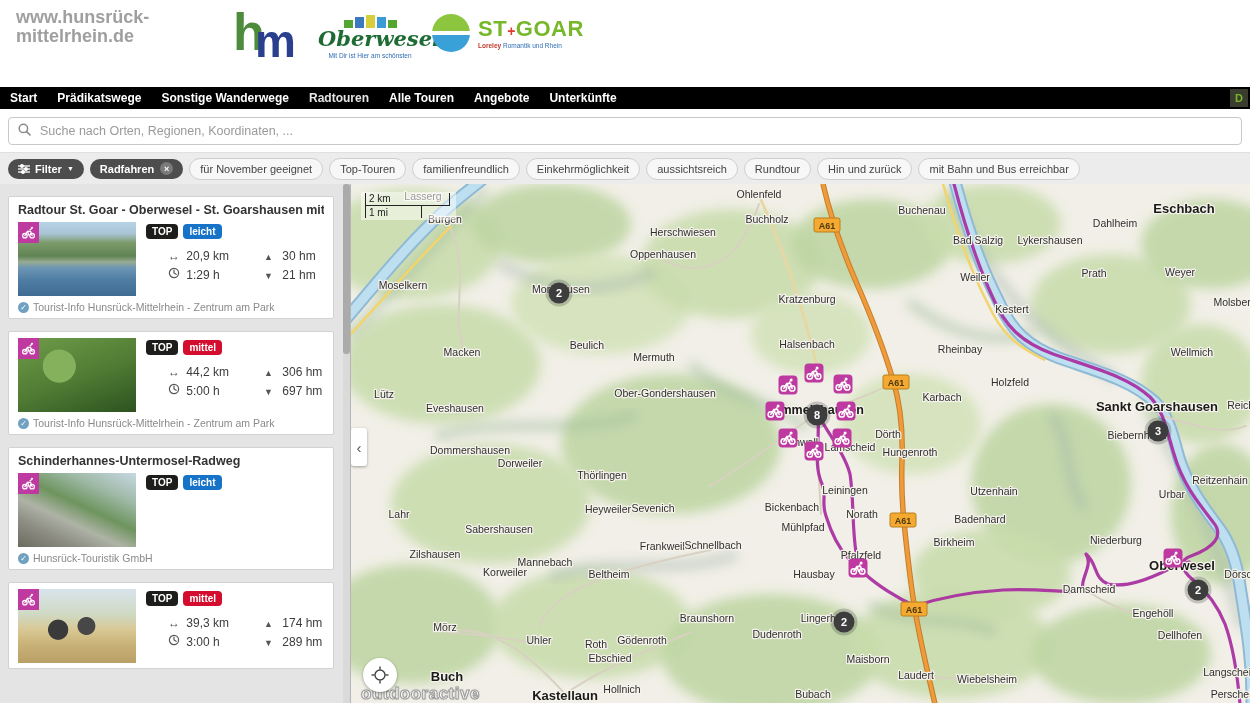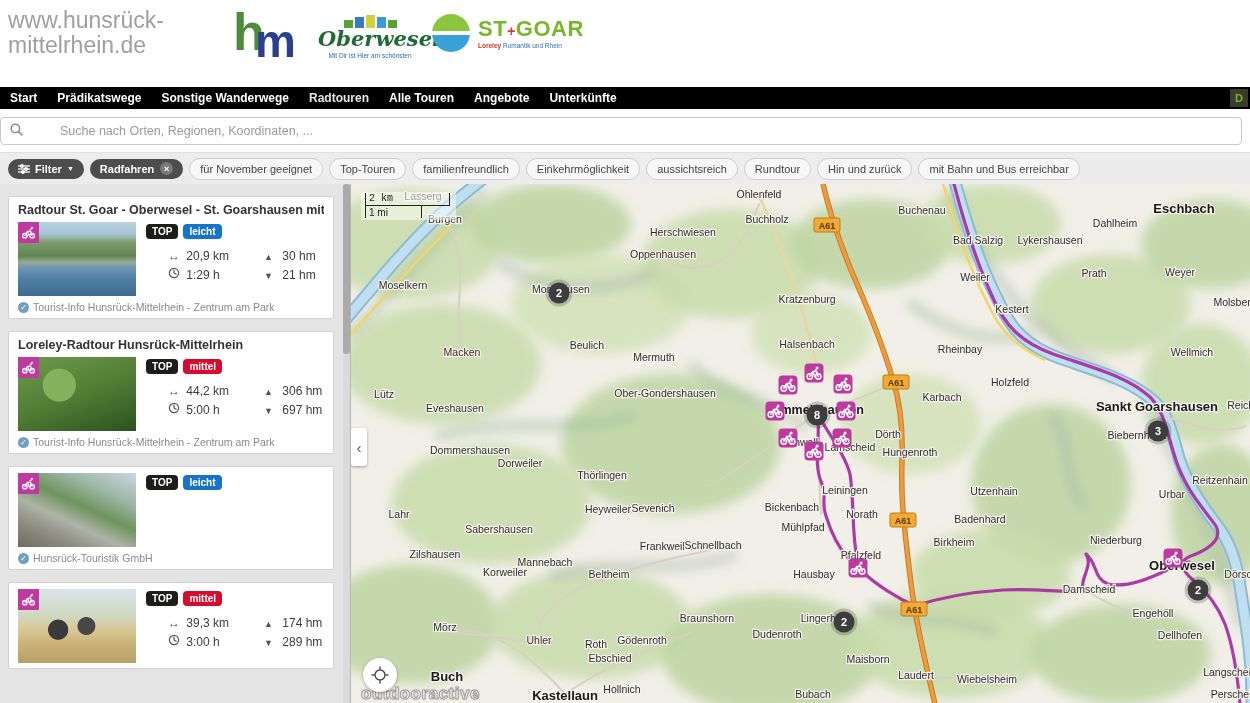--- a/index.html
+++ b/index.html
@@ -1,19 +1,19 @@
 <!DOCTYPE html>
 <html><head>
 <meta charset="utf-8">
 <style>
   html,body{margin:0;padding:0;}
   body{width:1250px;height:703px;overflow:hidden;font-family:"Liberation Sans",sans-serif;background:#fff;position:relative;}
   
   .header{position:relative;height:87px;background:#fff;}
-  .brand{position:absolute;left:8px;top:8px;font-size:23px;font-weight:normal;color:#9f9f9f;line-height:1.08;}
+  .brand{position:absolute;left:16px;top:8px;font-size:18px;font-weight:bold;color:#9f9f9f;line-height:1.08;}
   .logo-hm{position:absolute;left:233px;top:10px;width:70px;height:66px;}
   .logo-hm .h{font-size:52px;font-weight:bold;color:#4e8c3c;position:absolute;left:0;top:-8px;}
   .logo-hm .m{font-size:46px;font-weight:bold;color:#2b3f8f;position:absolute;left:22px;top:4px;}
   .logo-ow{position:absolute;left:318px;top:10px;width:104px;text-align:center;}
   .logo-ow .sq{display:inline-block;width:9px;margin:0 1px;vertical-align:bottom;}
   .logo-ow .name{font-family:"DejaVu Serif",serif;font-style:italic;font-weight:bold;font-size:21px;color:#1e6b34;line-height:1;}
   .logo-ow .tag{font-size:6.5px;color:#2e6db4;margin-top:3px;}
   .logo-sg{position:absolute;left:432px;top:14px;display:flex;align-items:center;}
   .logo-sg .circ{width:38px;height:38px;border-radius:50%;background:linear-gradient(180deg,#8cc63f 0 44%,#ffffff 44% 54%,#3aa0d8 54% 100%);margin-right:8px;}
   .logo-sg .st{font-size:22px;font-weight:bold;color:#76b82a;letter-spacing:.5px;line-height:1;}
@@ -21,21 +21,21 @@
   .logo-sg .tag2{font-size:6.5px;margin-top:2px;}
   .logo-sg .tag2 .t1{color:#c0392b;font-weight:bold;}
   .logo-sg .tag2 .t2{color:#2e6db4;}
   
   .nav{height:22px;background:#000;display:flex;align-items:center;position:relative;}
   .nav .item{color:#fff;font-size:12px;font-weight:bold;padding:0 10px;cursor:pointer;white-space:nowrap;}
   .nav .item.active{color:#e5e5e5;}
   .nav .lang{position:absolute;right:2px;top:2px;width:18px;height:18px;background:#3a3c2e;color:#76b82a;font-weight:bold;font-size:11px;display:flex;align-items:center;justify-content:center;}
   
   .searchrow{height:43px;background:#fff;position:relative;border-bottom:1px solid #e0e0e0;}
-  .searchbox{position:absolute;left:0;right:8px;top:8px;height:26px;border:1px solid #c8c8c8;border-radius:4px;background:#fff;display:flex;align-items:center;gap:28px;}
+  .searchbox{position:absolute;left:8px;right:8px;top:8px;height:26px;border:1px solid #c8c8c8;border-radius:4px;background:#fff;display:flex;align-items:center;}
   .searchbox input{border:none;outline:none;flex:1;font-size:12.5px;color:#444;font-family:"Liberation Sans",sans-serif;background:transparent;}
   .searchbox input::placeholder{color:#9a9a9a;}
   .mag{margin:0 7px 0 9px;flex:0 0 auto;}
   .fab{position:absolute;right:-7px;top:119px;width:14px;height:14px;border-radius:50%;background:#ef7d1a;}
   
   .filters{height:31px;background:#ececec;display:flex;align-items:center;padding-left:8px;gap:6px;overflow:hidden;}
   .chip{height:20px;border-radius:11px;display:flex;align-items:center;font-size:11px;padding:0 10px;white-space:nowrap;}
   .chip.dark{background:#4d4d4d;color:#fff;font-weight:bold;}
   .chip.light{background:#f7f7f7;border:1px solid #cfcfcf;color:#444;}
   .chip .x{width:13px;height:13px;border-radius:50%;background:#7a7a7a;color:#fff;font-size:9px;display:flex;align-items:center;justify-content:center;margin-left:6px;}
@@ -61,21 +61,21 @@
   .badge.top{background:#1d1d1b;}
   .stats{display:grid;grid-template-columns:96px auto;grid-auto-rows:19px;font-size:12px;color:#3c3c3c;align-items:center;margin-left:22px;}
   .stats .ic{color:#555;display:inline-block;width:15px;}
   .stats .tri{font-size:9px;}
   .source{font-size:10.5px;color:#8a8a8a;margin-top:5px;display:flex;align-items:center;gap:4px;}
   .check{width:11px;height:11px;border-radius:50%;background:#71a1c0;color:#fff;font-size:8px;display:inline-flex;align-items:center;justify-content:center;flex:0 0 auto;}
   
   .map{position:relative;width:900px;height:520px;overflow:hidden;background:#f1efe7;border-left:1px solid #b5b5b5;box-sizing:border-box;}
   .map svg.base{position:absolute;left:0;top:0;}
   .scalebox{position:absolute;left:10px;top:8px;background:rgba(255,255,255,.5);padding:1px 6px 2px 4px;font-size:10px;color:#222;line-height:1.1;z-index:5;}
-  .scalebox .l1{border-bottom:1px solid #222;border-left:1px solid #222;border-right:1px solid #222;width:80px;padding:0 0 1px 3px;font-family:Liberation Mono, monospace;}
+  .scalebox .l1{border-bottom:1px solid #222;border-left:1px solid #222;border-right:1px solid #222;width:80px;padding:0 0 1px 3px;}
   .scalebox .l2{border-left:1px solid #222;border-right:1px solid #222;width:52px;padding:1px 0 0 3px;}
   .collapse{position:absolute;left:0;top:244px;width:16px;height:38px;background:#fff;border-radius:3px;box-shadow:0 1px 3px rgba(0,0,0,.35);display:flex;align-items:center;justify-content:center;color:#555;font-size:15px;z-index:5;cursor:pointer;}
   .geoloc{position:absolute;left:12px;bottom:12px;width:34px;height:34px;border-radius:50%;background:#fff;box-shadow:0 1px 3px rgba(0,0,0,.35);display:flex;align-items:center;justify-content:center;z-index:5;cursor:pointer;}
   .watermark{position:absolute;left:10px;bottom:0px;font-size:17px;font-weight:bold;color:rgba(255,255,255,.92);-webkit-text-stroke:1px #9a9a9a;text-shadow:0 0 2px rgba(120,120,120,.6);z-index:4;letter-spacing:.5px;}
 </style>
 </head>
 <body>
 
 <div class="header">
   <div class="brand">
@@ -188,21 +188,20 @@
         </div>
       </div>
     </div>
     <div class="source">
       <span class="check">✓</span>
       <span>Tourist-Info Hunsrück-Mittelrhein - Zentrum am Park</span>
     </div>
   </div>
 
   <div class="card">
-    <div class="title">Loreley-Radtour Hunsrück-Mittelrhein</div>
     <div class="row">
       <div class="thumb forest">
         <div class="bbadge">
               <svg width="15" height="15" viewBox="0 0 24 24">
                 <g fill="none" stroke="#fff" stroke-width="2" stroke-linecap="round">
                   <circle cx="6.2" cy="17" r="3.6"></circle>
                   <circle cx="17.8" cy="17" r="3.6"></circle>
                   <path d="M6.2,17 L10.3,10 L15.3,10 L17.8,17 M10.3,10 L12.8,17"></path>
                   <path d="M14.6,7.6 L16.6,6"></path>
                 </g>
@@ -226,20 +225,21 @@
         </div>
       </div>
     </div>
     <div class="source">
       <span class="check">✓</span>
       <span>Tourist-Info Hunsrück-Mittelrhein - Zentrum am Park</span>
     </div>
   </div>
 
   <div class="card">
+    <div class="title">Schinderhannes-Untermosel-Radweg</div>
     <div class="row">
       <div class="thumb road">
         <div class="bbadge">
               <svg width="15" height="15" viewBox="0 0 24 24">
                 <g fill="none" stroke="#fff" stroke-width="2" stroke-linecap="round">
                   <circle cx="6.2" cy="17" r="3.6"></circle>
                   <circle cx="17.8" cy="17" r="3.6"></circle>
                   <path d="M6.2,17 L10.3,10 L15.3,10 L17.8,17 M10.3,10 L12.8,17"></path>
                   <path d="M14.6,7.6 L16.6,6"></path>
                 </g>

